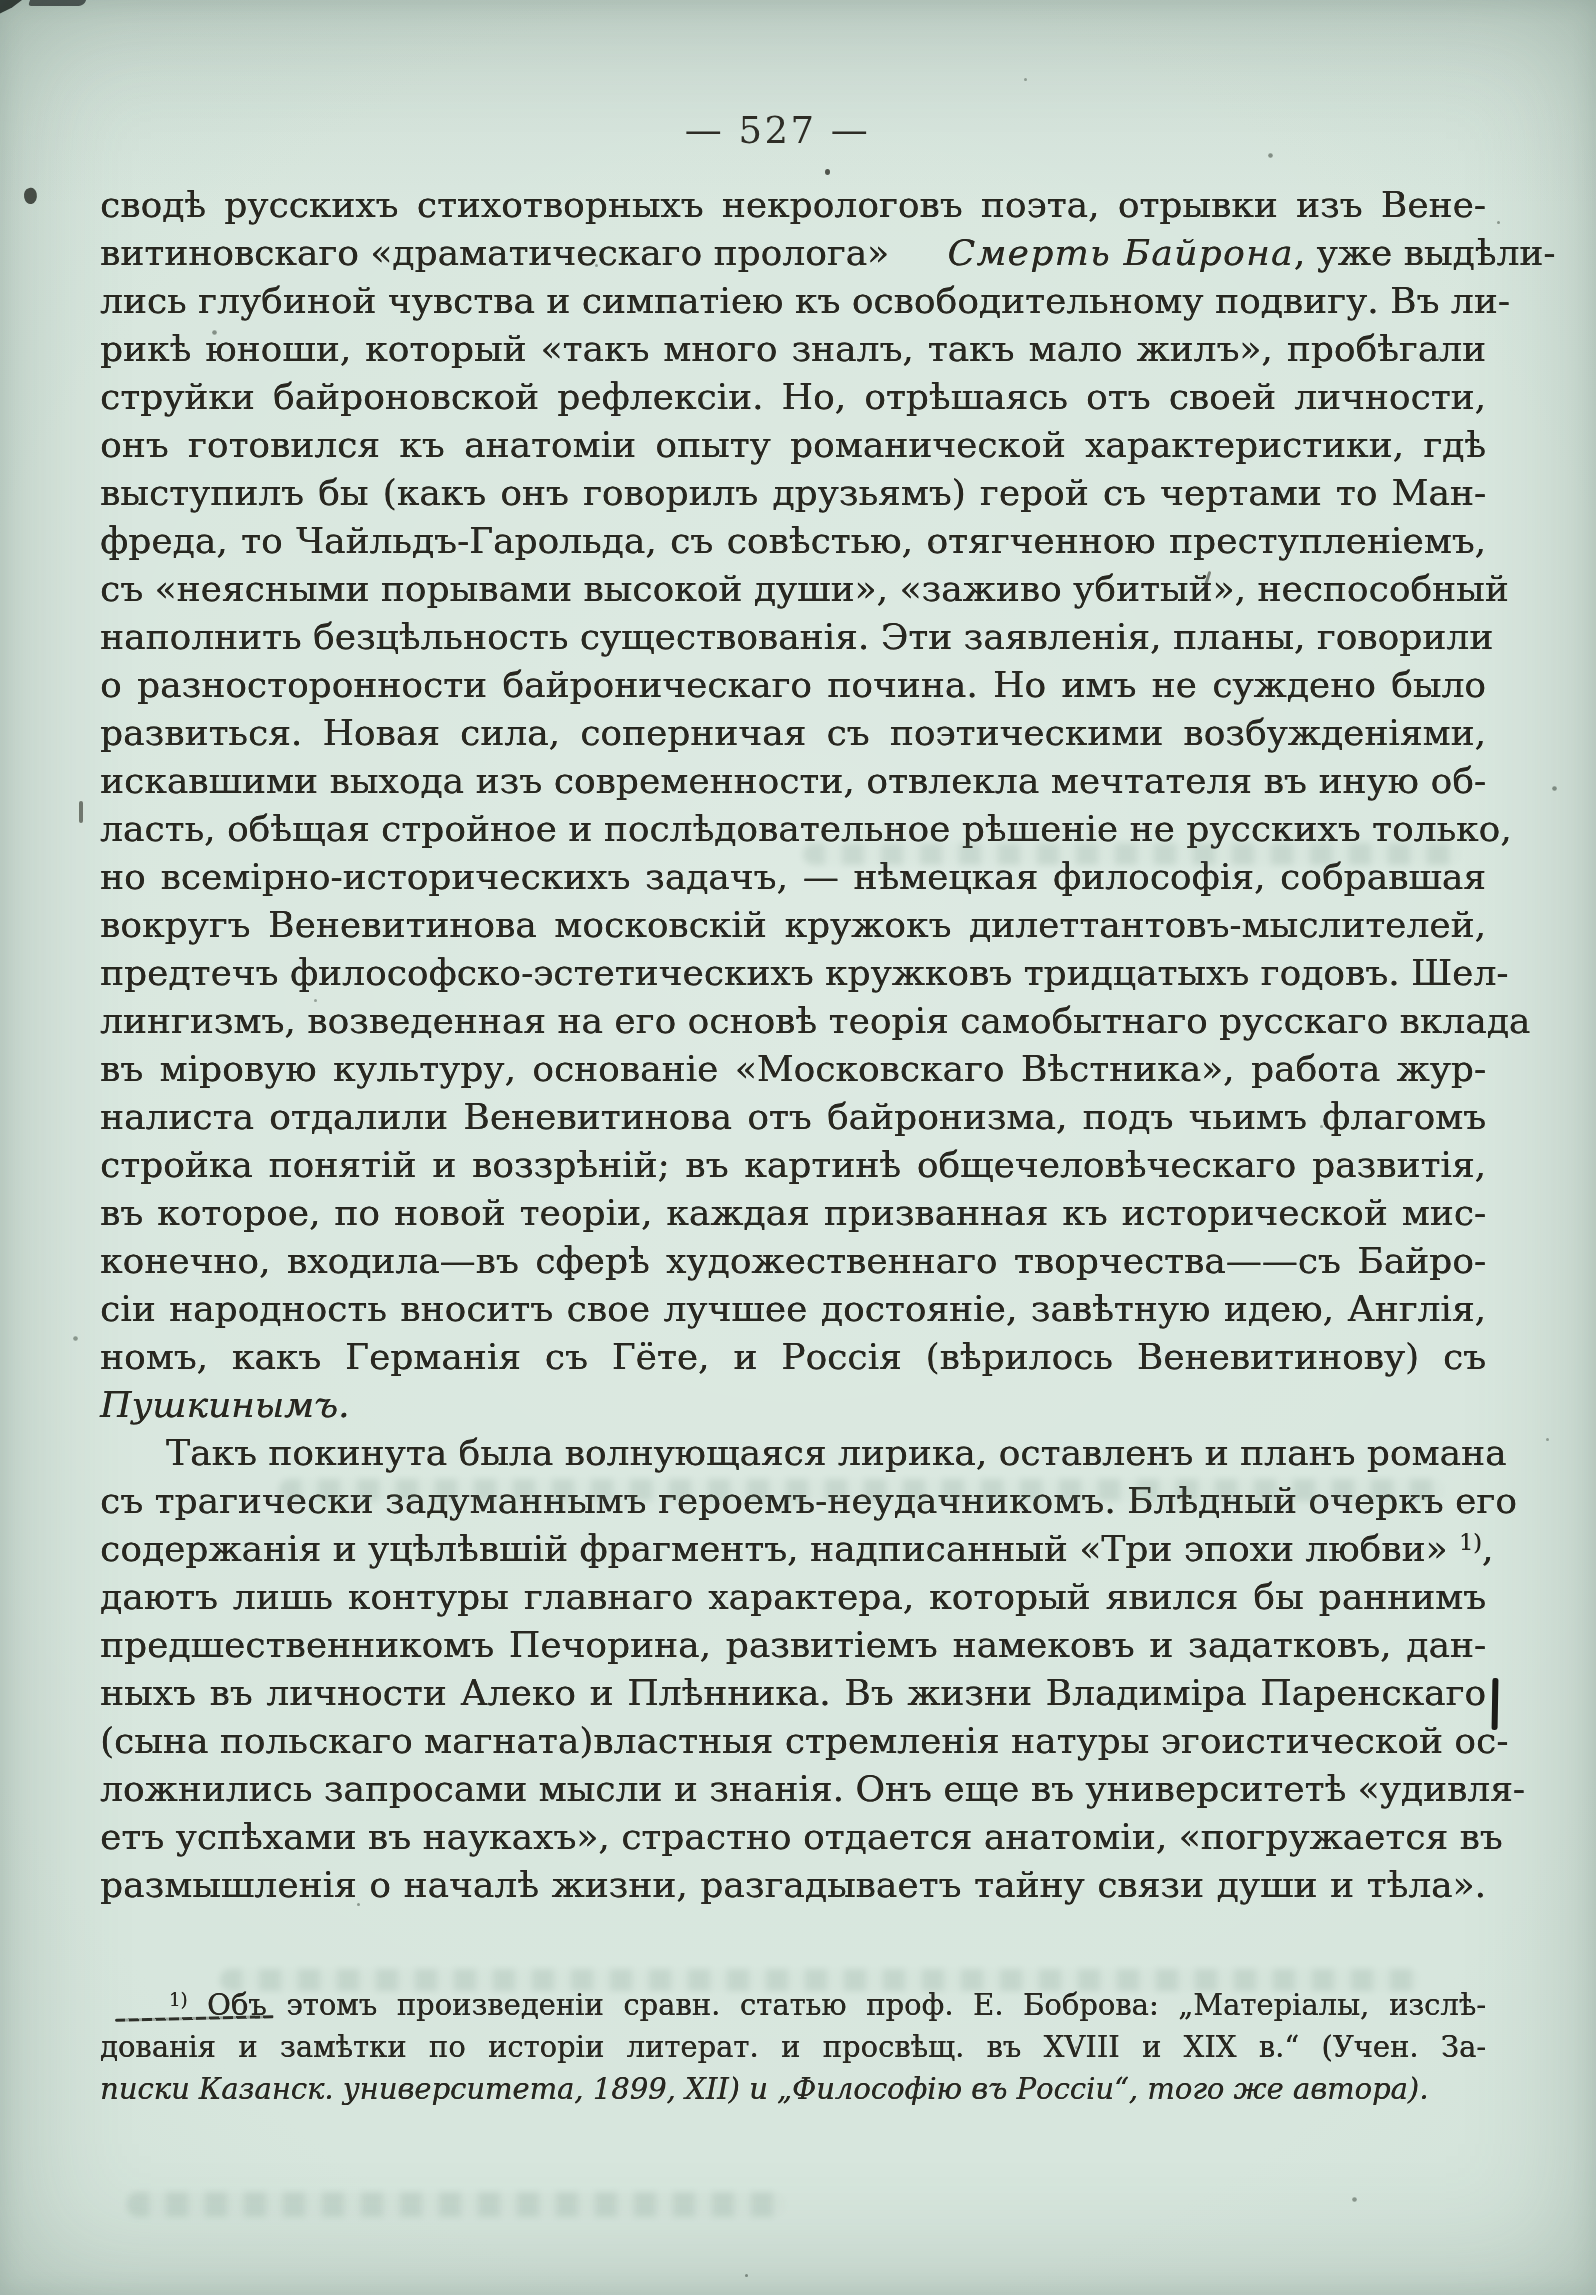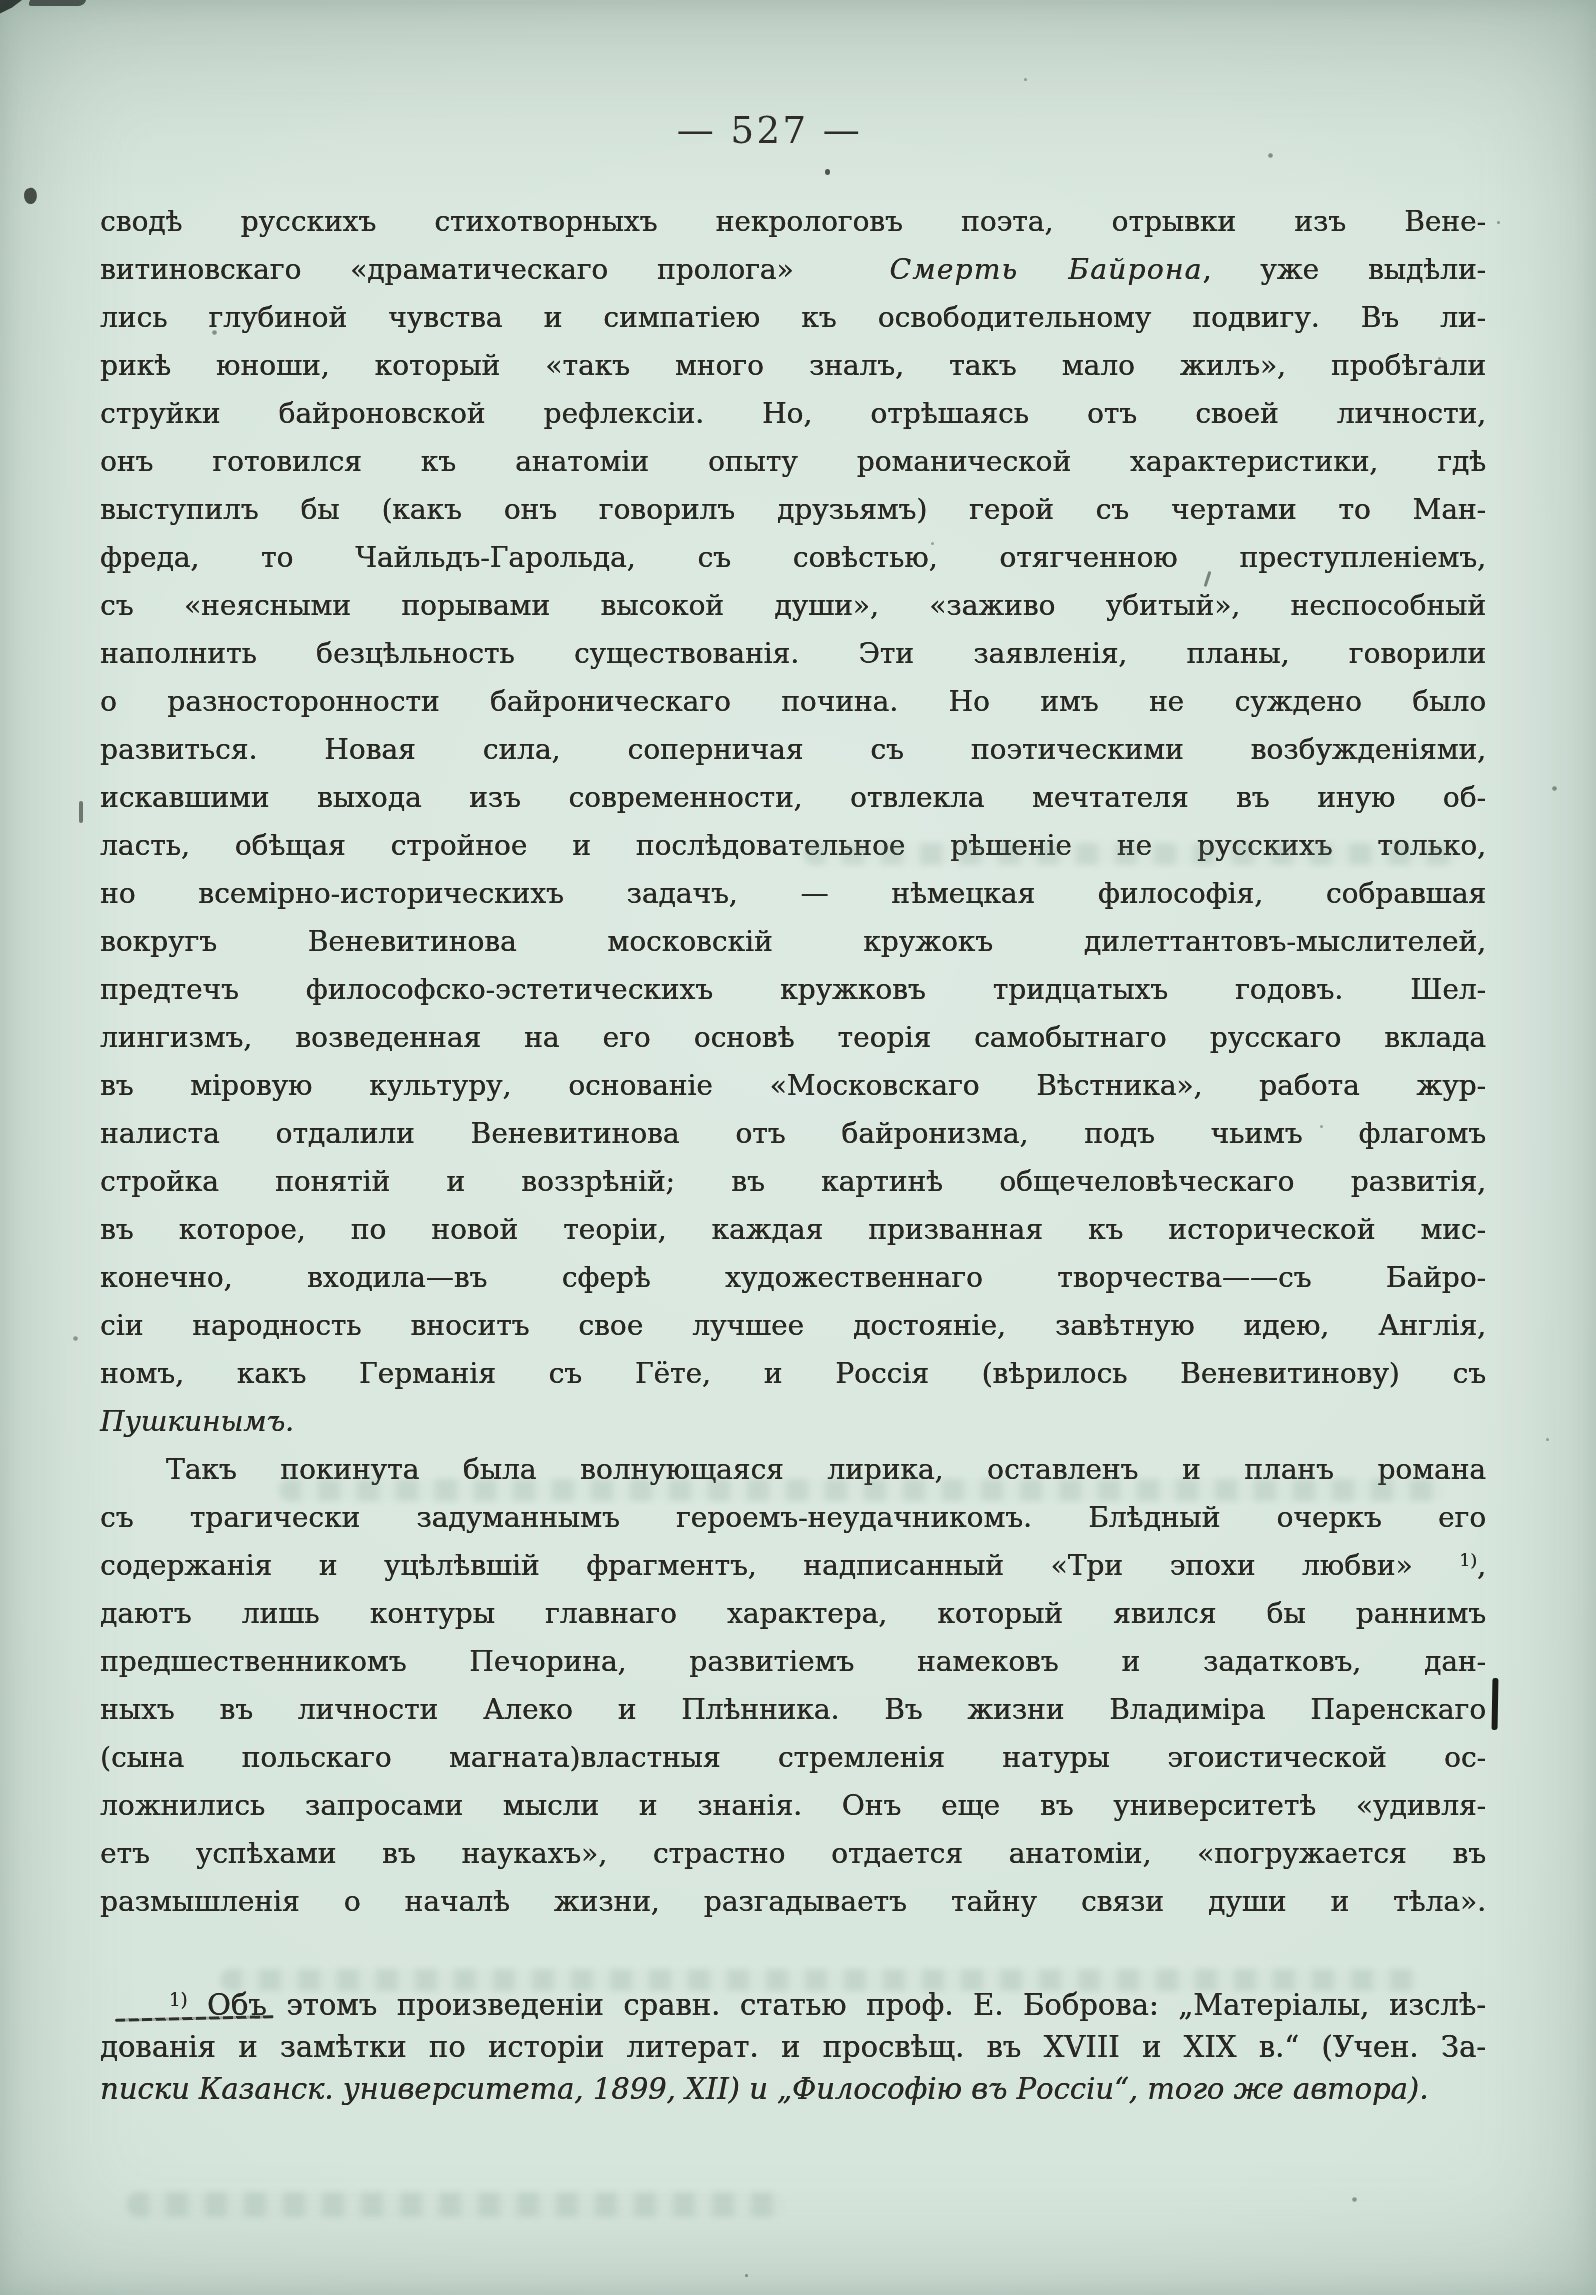--- a/index.html
+++ b/index.html
@@ -12,26 +12,26 @@
     background:
       linear-gradient(180deg, rgba(110,130,120,0.10), rgba(110,130,120,0) 9%),
       radial-gradient(115% 90% at 50% 40%, rgba(255,255,255,0.16), rgba(255,255,255,0) 62%),
       radial-gradient(140% 120% at 50% 50%, #d7e6dd 42%, #c9dbd0 76%, #b9cdc2 100%);
   }
   .vignette {
     position:absolute; inset:0; pointer-events:none;
     box-shadow: inset 0 0 127px rgba(70,95,85,0.32), inset 0 0 24px rgba(70,95,85,0.15);
   }
   .pagenum {
-    position:absolute; top:112px; left:4px; width:1531px; text-align:center;
+    position:absolute; top:112px; left:12px; width:1531px; text-align:center;
     font-size:37px; line-height:1; color:#2e2d26; letter-spacing:2.5px;
   }
   .text { position:absolute; left:100px; width:1386px; color:#282720;
           text-shadow:0.3px 0 0 currentColor; }
-  #main-lines { top:198px; font-size:28px; }
+  #main-lines { top:181px; font-size:36px; }
   #main-lines .tline { height:48px; line-height:48px; }
   #footnote-lines { top:1984px; font-size:29px; }
   #footnote-lines .tline { height:42px; line-height:42px; }
   .tline { text-align:justify; text-align-last:justify; white-space:nowrap; }
   .tline.nojust { text-align-last:left;font-style:italic; }
   #main-lines .indent { padding-left:66px; }
   #footnote-lines .indent { padding-left:69px; }
   i { letter-spacing:1.3px;margin-left:47px; }
   sup { font-size:62%; vertical-align:baseline; position:relative; top:-0.5em; }
 

